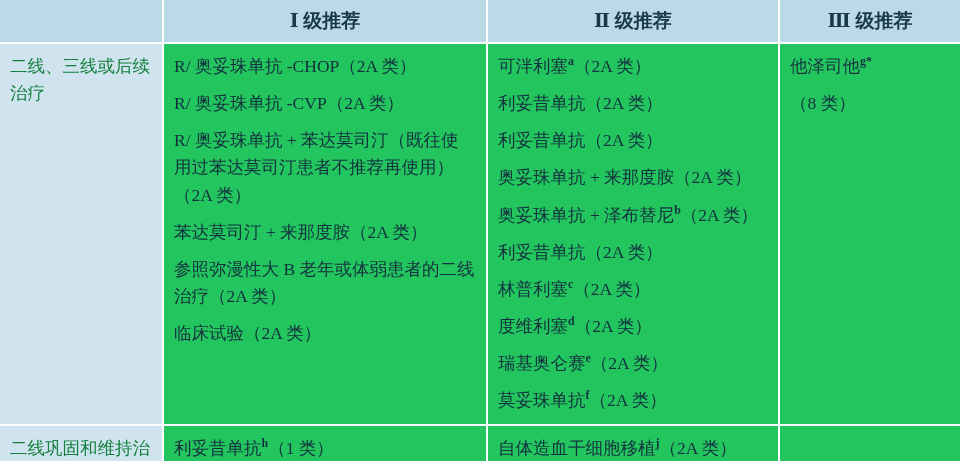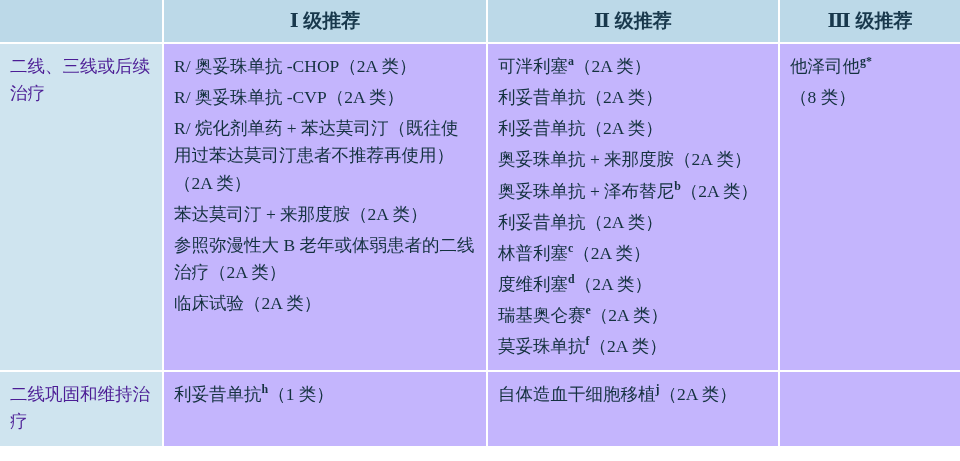--- a/index.html
+++ b/index.html
@@ -46,36 +46,36 @@
   }
   .rec-table td {
     vertical-align: top;
     padding: 9px 10px 10px 10px;
     font-size: 17.5px;
     line-height: 1.55;
     border-bottom: 2px solid #ffffff;
   }
   .rec-table td.col-label {
     background: #cfe4ef;
-    color: #4c1d95;
+    color: #15803d;
     border-right: 2px solid #ffffff;
   }
   .rec-table td.col-body {
-    background: #c4b5fd;
+    background: #22c55e;
     color: #14313f;
     border-right: 2px solid #ffffff;
   }
   .rec-table td.col-body.last {
     border-right: none;
     font-family: Liberation Serif, serif;
   }
   .rec-table tr.last-row td { border-bottom: none; }
 
   .line { white-space: normal; }
-  .line + .line { margin-top: 4px; }
+  .line + .line { margin-top: 10px; }
 
   sup {
     font-size: 0.68em;
     vertical-align: super;
     line-height: 0;
     font-weight: bold;
   }
 
   .head-sep {
     border-right: 2px solid #ffffff;
@@ -99,21 +99,21 @@
         <th class="head-sep">Ⅱ 级推荐</th>
         <th>Ⅲ 级推荐</th>
       </tr>
     </thead>
     <tbody>
       <tr>
         <td class="col-label">二线、三线或后续治疗</td>
         <td class="col-body">
           <div class="line">R/ 奥妥珠单抗 -CHOP（2A 类）</div>
           <div class="line">R/ 奥妥珠单抗 -CVP（2A 类）</div>
-          <div class="line">R/ 烷化剂单药 + 苯达莫司汀（既往使用过苯达莫司汀患者不推荐再使用）（2A 类）</div>
+          <div class="line">R/ 奥妥珠单抗 + 苯达莫司汀（既往使用过苯达莫司汀患者不推荐再使用）（2A 类）</div>
           <div class="line">苯达莫司汀 + 来那度胺（2A 类）</div>
           <div class="line">参照弥漫性大 B 老年或体弱患者的二线治疗（2A 类）</div>
           <div class="line">临床试验（2A 类）</div>
         </td>
         <td class="col-body">
           <div class="line">可泮利塞<sup>a</sup>（2A 类）</div>
           <div class="line">利妥昔单抗（2A 类）</div>
           <div class="line">利妥昔单抗（2A 类）</div>
           <div class="line">奥妥珠单抗 + 来那度胺（2A 类）</div>
           <div class="line">奥妥珠单抗 + 泽布替尼<sup>b</sup>（2A 类）</div>

